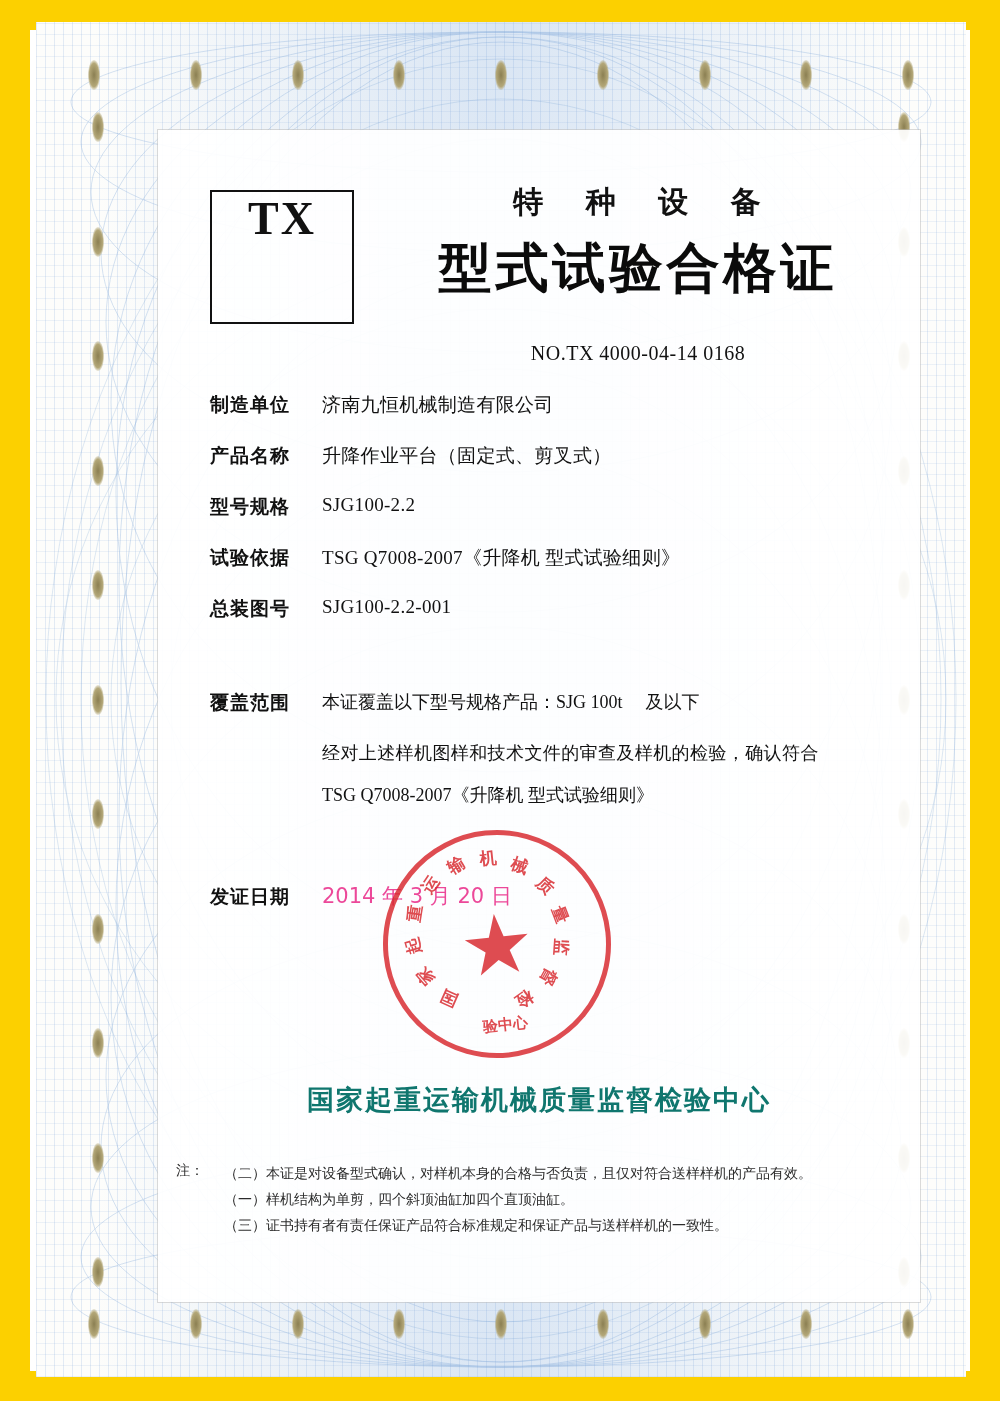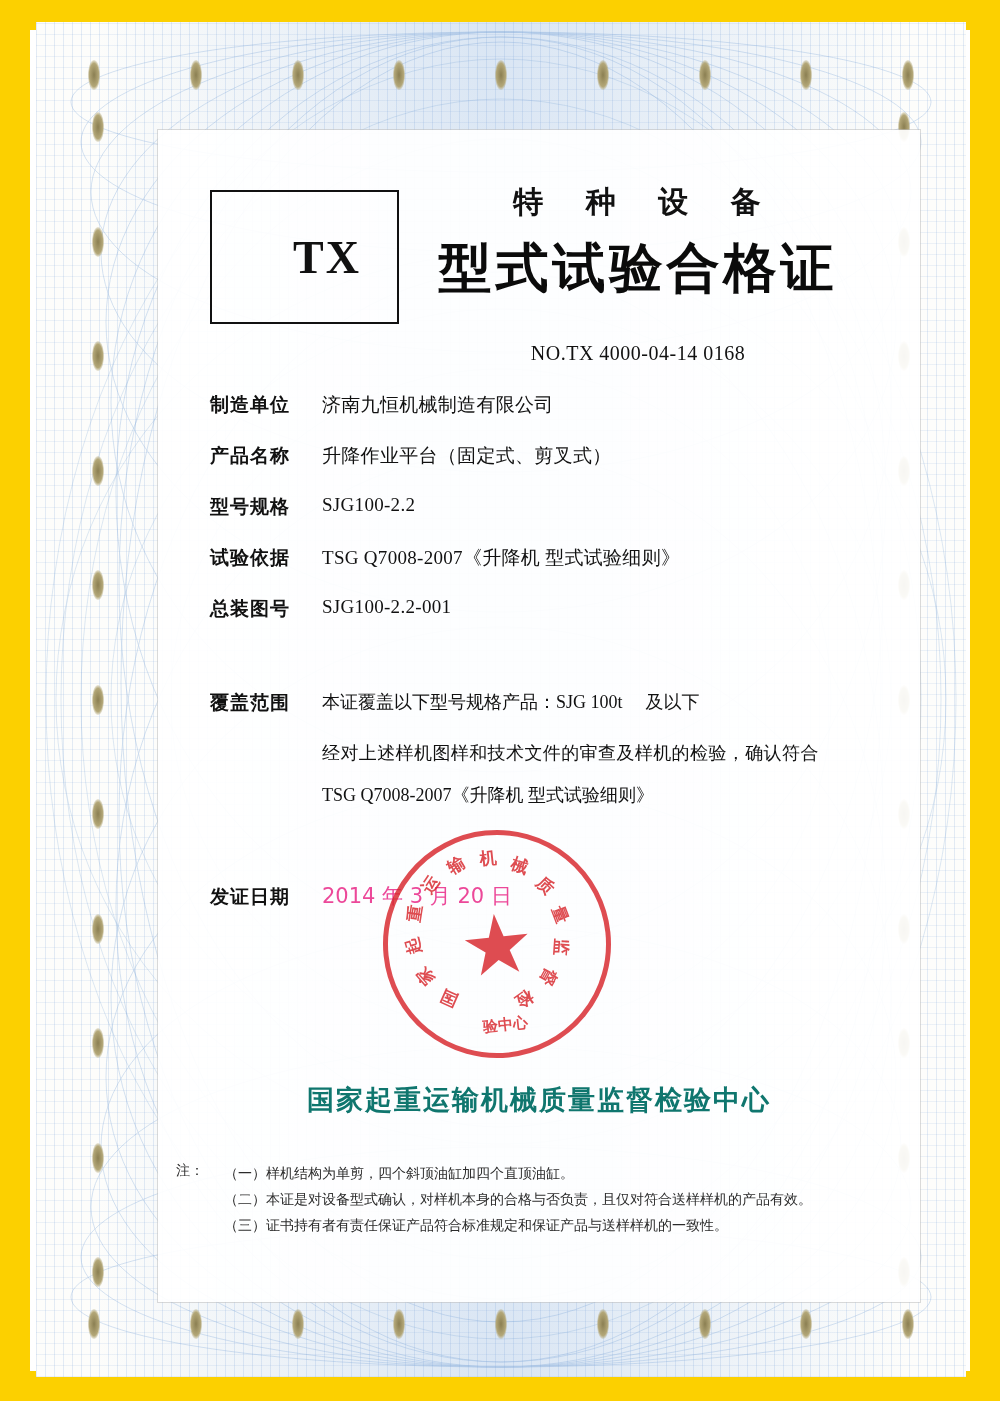--- a/index.html
+++ b/index.html
@@ -73,21 +73,21 @@
     width:762px;height:1172px;
     background:rgba(255,255,255,.93);
     box-shadow:0 0 0 1px rgba(190,190,190,.55);
   }
 
   
   .tx-box{
     position:absolute;left:52px;top:60px;
     width:140px;height:130px;
     border:2px solid #111;
-    display:flex;align-items:center;justify-content:center;padding-left:45px;
+    display:flex;align-items:flex-start;justify-content:center;
   }
   .tx-box .tx{
     font-family:"Liberation Serif", serif;
     font-size:46px;font-weight:700;letter-spacing:2px;color:#111;
   }
 
   .title-wrap{
     position:absolute;left:210px;top:52px;width:540px;text-align:center;
   }
   .title-small{
@@ -385,21 +385,21 @@
             <i>★</i>
           </div>
         <div class="bottom-text">验中心</div>
       </div>
 
       <div class="issuer">国家起重运输机械质量监督检验中心</div>
 
       <div class="notes">
         <div class="n-head">注：</div>
         <ul>
+          <li>（二）本证是对设备型式确认，对样机本身的合格与否负责，且仅对符合送样样机的产品有效。</li>
           <li>（一）样机结构为单剪，四个斜顶油缸加四个直顶油缸。</li>
-          <li>（二）本证是对设备型式确认，对样机本身的合格与否负责，且仅对符合送样样机的产品有效。</li>
           <li>（三）证书持有者有责任保证产品符合标准规定和保证产品与送样样机的一致性。</li>
         </ul>
       </div>
 
     </div>
   </div>
 </div>
 
 </body></html>

